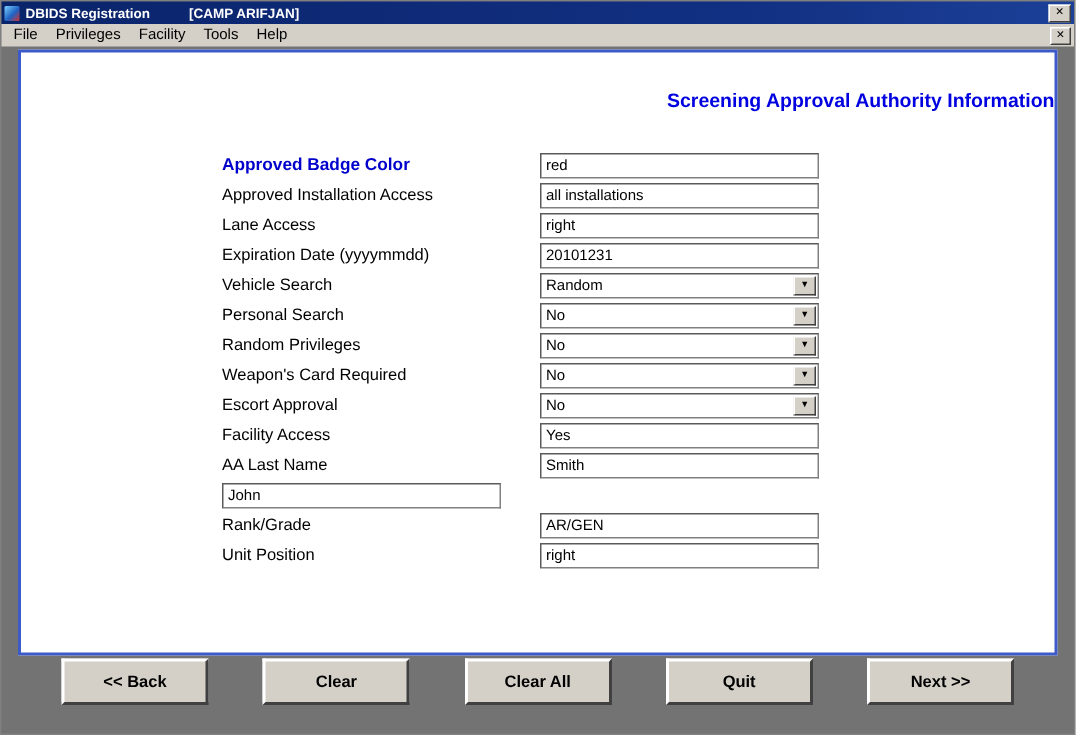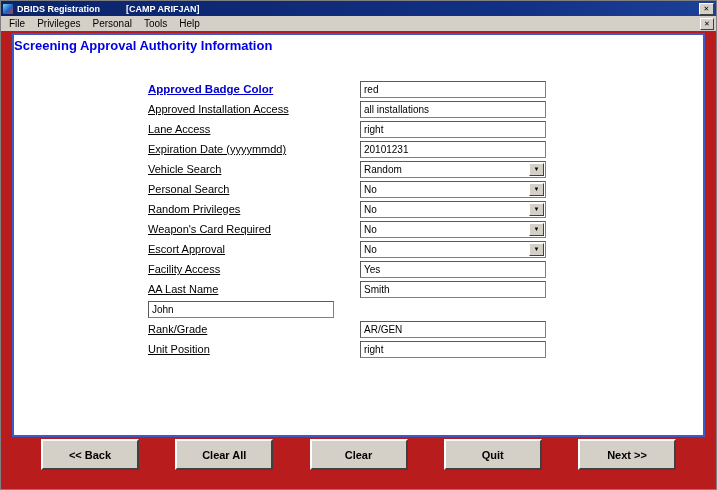--- a/index.html
+++ b/index.html
@@ -2,21 +2,21 @@
 <html><head>
 <meta charset="utf-8">
 <style>
   * { margin:0; padding:0; box-sizing:border-box; }
   html,body { width:717px; height:490px; }
   body {
     font-family:"Liberation Sans", sans-serif;
     background:#d4d0c8;
     overflow:hidden;
   }
-  .app { width:717px; height:490px; display:flex; flex-direction:column; background:#b91c1c; border:1px solid #808080; }
+  .app { width:717px; height:490px; display:flex; flex-direction:column; background:#737373; border:1px solid #808080; }
 
   
   .titlebar {
     height:15px;
     background:linear-gradient(90deg,#0a246a 0%,#123083 70%,#1c4098 100%);
     color:#ffffff;
     display:flex; align-items:center;
     padding:0 2px;
     font-size:9px; font-weight:bold;
   }
@@ -55,28 +55,28 @@
 
   
   .main { height:408px; }
   .panel {
     width:693px; height:404px;
     margin:2px auto 0 auto;
     background:#ffffff;
     border:2px solid #3c5bc8;
   }
   .form-title {
-    padding-top:3px;
-    text-align:left;
+    padding-top:24px;
+    text-align:right;
     font-size:13px; font-weight:bold;
     color:#0000e0;
   }
   .form-rows { margin-top:26px; padding-left:134px; }
   .form-row { height:20px; display:flex; align-items:center; }
-  .form-label { width:212px; font-size:11px; color:#000000;text-decoration:underline; }
+  .form-label { width:212px; font-size:11px; color:#000000; }
   .form-label.emphasis { font-weight:bold; color:#0000cc; font-size:11.5px; }
 
   .text-input {
     width:186px; height:17px;
     font-size:10px; padding:1px 3px;
     background:#ffffff; color:#000;
     border:1px solid #808080;
     border-top-color:#5a5a5a; border-left-color:#5a5a5a;
     font-family:"Liberation Sans",sans-serif;
   }
@@ -120,21 +120,21 @@
 
   <div class="titlebar">
     <span class="app-icon"></span>
     <span>DBIDS Registration</span>
     <span class="window-subtitle">[CAMP ARIFJAN]</span>
     <span class="titlebar-spacer"></span>
     <button class="win-btn">✕</button>
   </div>
 
   <div class="menubar">
-    <span id="menu-items"><span class="menu-item">File</span><span class="menu-item">Privileges</span><span class="menu-item">Personal</span><span class="menu-item">Tools</span><span class="menu-item">Help</span></span>
+    <span id="menu-items"><span class="menu-item">File</span><span class="menu-item">Privileges</span><span class="menu-item">Facility</span><span class="menu-item">Tools</span><span class="menu-item">Help</span></span>
     <span class="menubar-spacer"></span>
     <button class="mdi-btn">✕</button>
   </div>
 
   <div class="main">
     <div class="panel">
       <div class="form-title">Screening Approval Authority Information</div>
       <div class="form-rows" id="form-rows">
           <div class="form-row">
             <div class="form-label emphasis">Approved Badge Color</div>
@@ -205,19 +205,19 @@
           <div class="form-row">
             <div class="form-label">Unit Position</div>
             <input type="text" class="text-input" value="right" style="">
           </div>
         </div>
     </div>
   </div>
 
   <div class="button-bar" id="button-bar">
       <button class="cmd-button">&lt;&lt; Back</button>
+      <button class="cmd-button">Clear</button>
       <button class="cmd-button">Clear All</button>
-      <button class="cmd-button">Clear</button>
       <button class="cmd-button">Quit</button>
       <button class="cmd-button">Next &gt;&gt;</button>
     </div>
 
 </div>
 
 </body></html>

